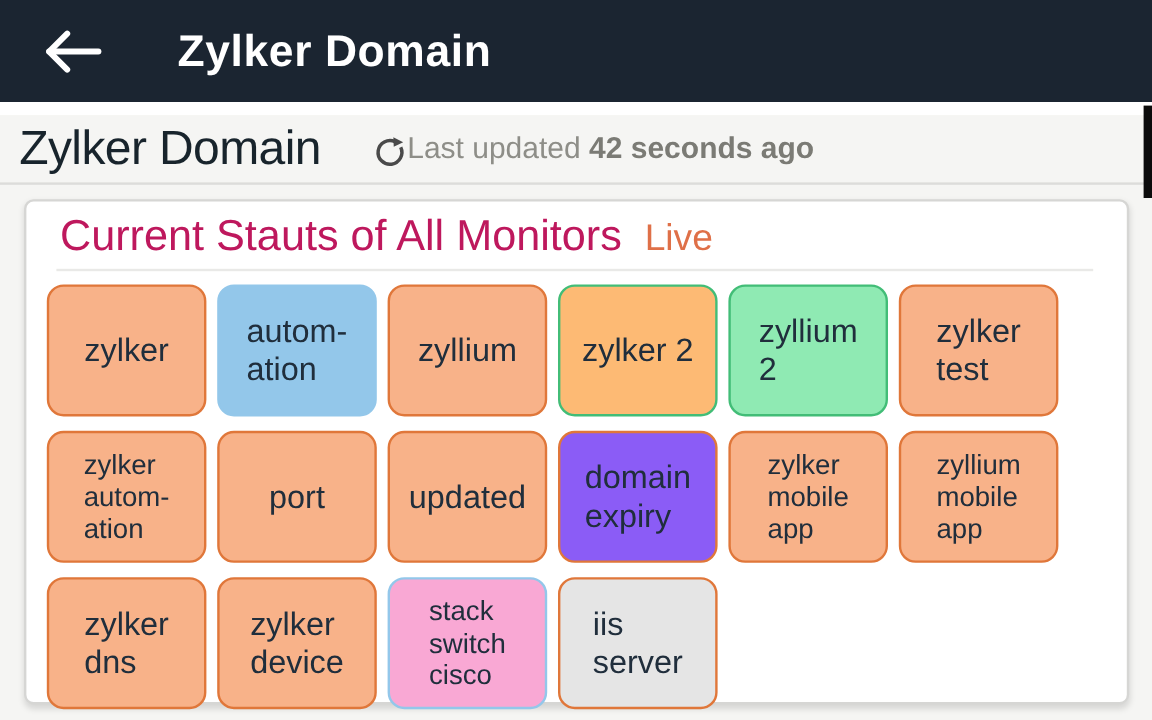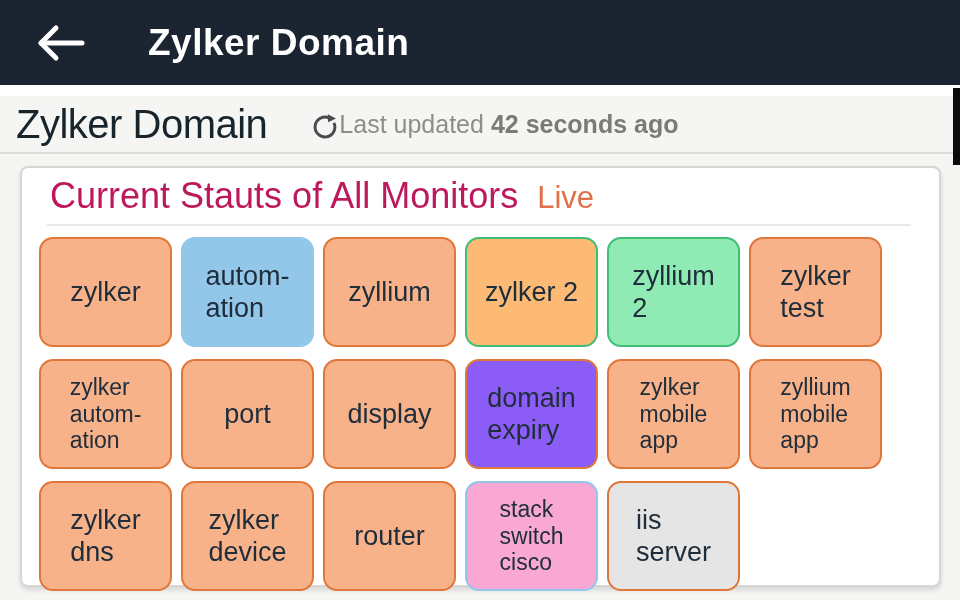--- a/index.html
+++ b/index.html
@@ -149,21 +149,21 @@
   </div>
       <div class="tile lines3" style="background: rgb(248, 178, 137); border-color: rgb(224, 119, 58);">
     <span>zylker
 autom-
 ation</span>
   </div>
       <div class="tile" style="background: rgb(248, 178, 137); border-color: rgb(224, 119, 58);">
     <span>port</span>
   </div>
       <div class="tile" style="background: rgb(248, 178, 137); border-color: rgb(224, 119, 58);">
-    <span>display</span>
+    <span>updated</span>
   </div>
       <div class="tile" style="background: #8b5cf6; border-color: rgb(224, 119, 58);">
     <span>domain
 expiry</span>
   </div>
       <div class="tile lines3" style="background: rgb(248, 178, 137); border-color: rgb(224, 119, 58);">
     <span>zylker
 mobile
 app</span>
   </div>
@@ -173,23 +173,20 @@
 app</span>
   </div>
       <div class="tile" style="background: rgb(248, 178, 137); border-color: rgb(224, 119, 58);">
     <span>zylker
 dns</span>
   </div>
       <div class="tile" style="background: rgb(248, 178, 137); border-color: rgb(224, 119, 58);">
     <span>zylker
 device</span>
   </div>
-      <div class="tile" style="background: rgb(248, 178, 137); border-color: rgb(224, 119, 58);">
-    <span>router</span>
-  </div>
       <div class="tile lines3" style="background: #f9a8d4; border-color: rgb(147, 199, 234);">
     <span>stack
 switch
 cisco</span>
   </div>
       <div class="tile" style="background: #e5e5e5; border-color: rgb(224, 119, 58);">
     <span>iis
 server</span>
   </div>
     </div>

